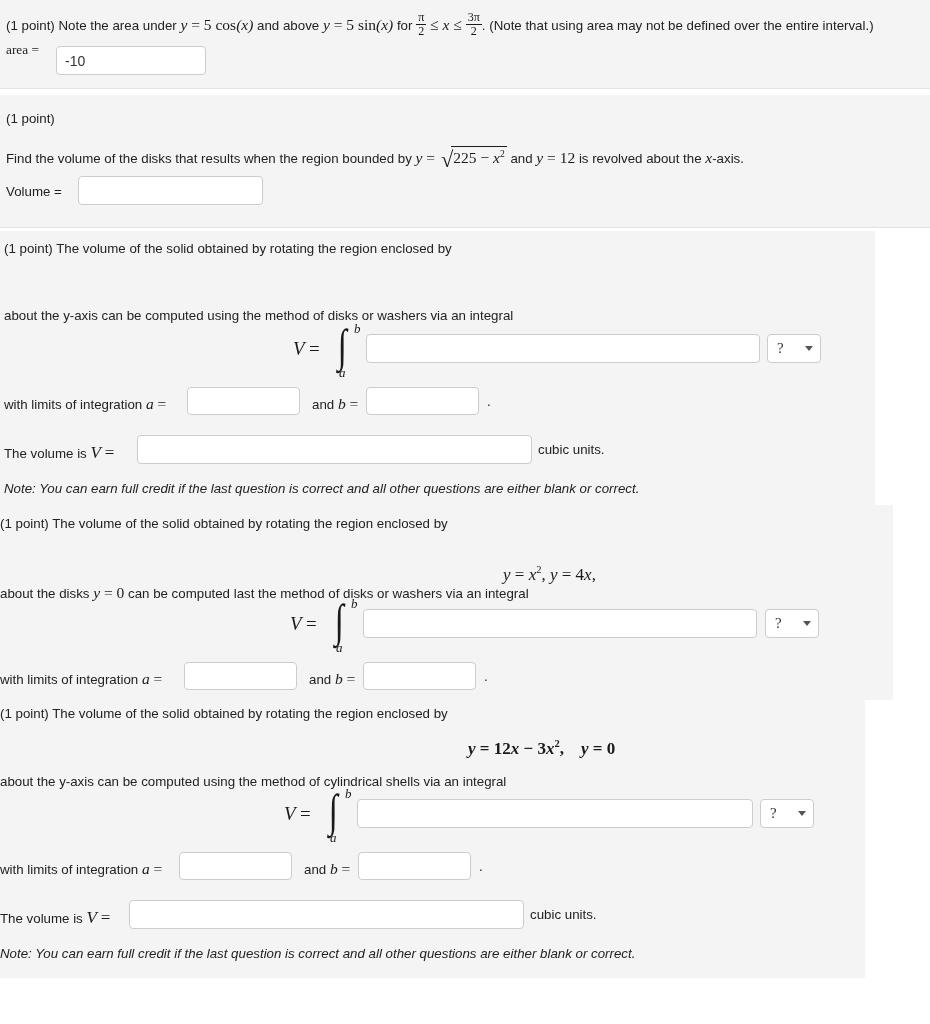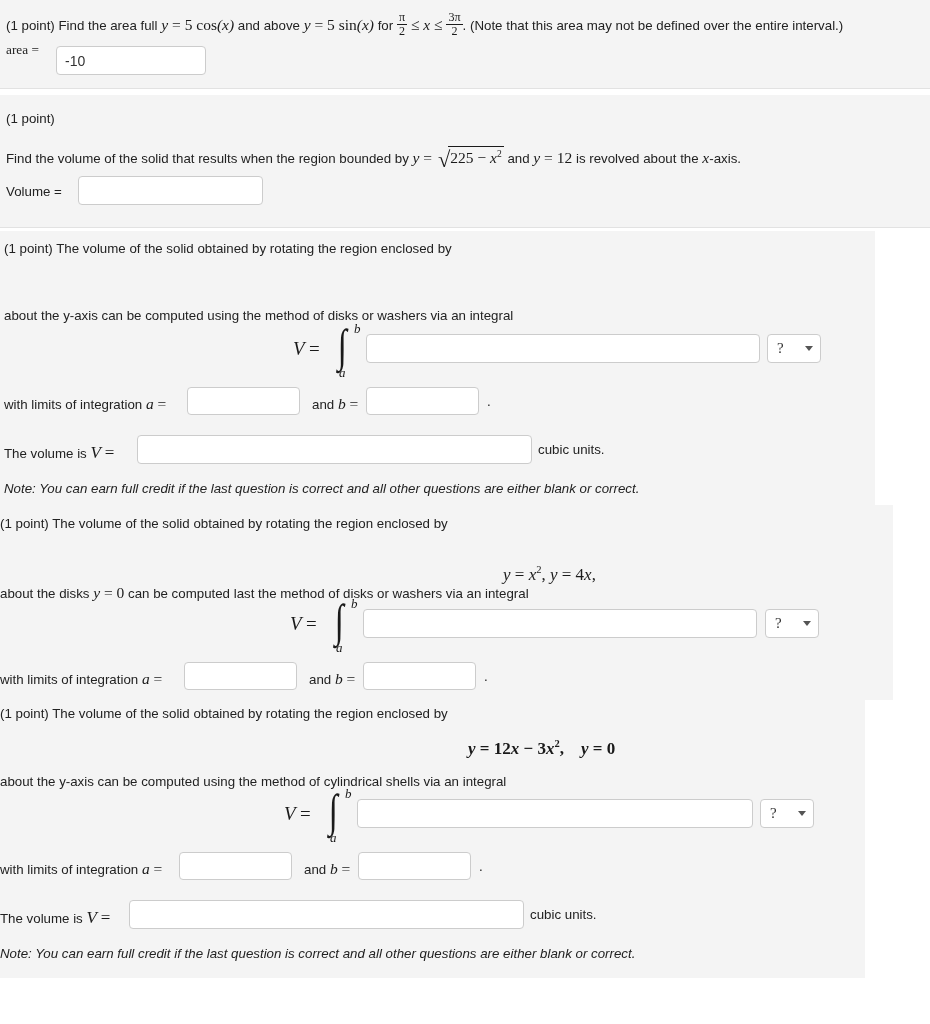--- a/index.html
+++ b/index.html
@@ -192,39 +192,39 @@
 </head>
 <body>
 
 <div class="page">
 
   <div class="panel" style="left:0; top:0; width:930px; height:88px;"></div>
   <div class="panel-divider" style="top:88px; width:930px;"></div>
 
   <div class="ptext" style="left:6px; top:11px;">
     <span>(1 point)</span>
-    <span>Find the area full</span>
+    <span>Note the area under</span>
     <span class="math">y <span class="op">=</span> <span class="num">5</span> <span class="fn">cos</span>(x)</span>
     <span>and above</span>
     <span class="math">y <span class="op">=</span> <span class="num">5</span> <span class="fn">sin</span>(x)</span>
     <span>for</span>
     <span class="math"><span class="frac"><span class="nu op">π</span><span class="de num">2</span></span> <span class="op">≤</span> x <span class="op">≤</span> <span class="frac"><span class="nu"><span class="num">3</span><span class="op">π</span></span><span class="de num">2</span></span></span><span>.</span>
-    <span class="italic">(Note that this area may not be defined over the entire interval.)</span>
+    <span class="italic">(Note that using area may not be defined over the entire interval.)</span>
   </div>
 
   <div class="ptext" style="left:6px; top:42px;font-family:Liberation Serif, serif;">area =</div>
   <input class="tfield" type="text" style="left: 56px; top: 46px; width: 150px; height: 29px;" value="-10">
 
   <div class="panel" style="left:0; top:95px; width:930px; height:132px;"></div>
   <div class="panel-divider" style="top:227px; width:930px;"></div>
 
   <div class="ptext" style="left:6px; top:111px;">(1 point)</div>
 
   <div class="ptext" style="left:6px; top:146px;">
-    <span>Find the volume of the solid that results when the region bounded by</span>
+    <span>Find the volume of the disks that results when the region bounded by</span>
     <span class="math">y <span class="op">=</span> <span class="sqrt"><span class="radsym">√</span><span class="radicand"><span class="num">225</span> <span class="op">−</span> x<sup class="exn">2</sup></span></span></span>
     <span>and</span>
     <span class="math">y <span class="op">=</span> <span class="num">12</span></span>
     <span>is revolved about the <span class="math">x</span>-axis.</span>
   </div>
 
   <div class="ptext" style="left:6px; top:184px;">Volume =</div>
   <input class="tfield" type="text" style="left: 78px; top: 176px; width: 185px; height: 29px;" value="">
 
   <div class="panel" style="left:0; top:231px; width:875px; height:274px;"></div>

